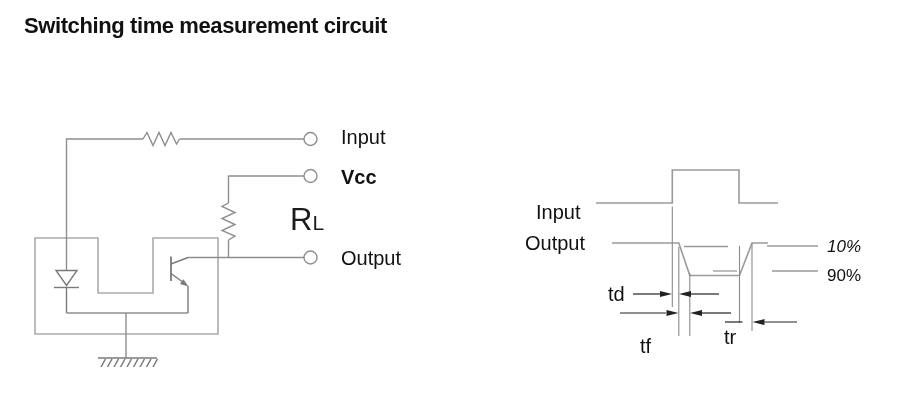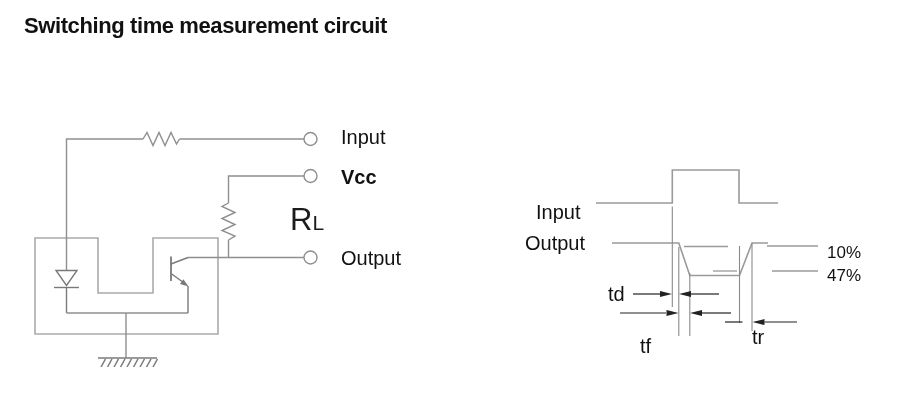--- a/index.html
+++ b/index.html
@@ -110,17 +110,17 @@
 
   <div class="lbl" style="left:341px;top:127px;">Input</div>
   <div class="lbl" style="left:341px;top:167px;font-weight:bold;">Vcc</div>
   <div class="lbl" style="left:341px;top:248px;">Output</div>
   <div id="rl-label"><span class="main">R</span><span class="sub">L</span></div>
 
   <div class="lbl" style="left:536px;top:202px;">Input</div>
   <div class="lbl" style="left:525px;top:233px;">Output</div>
   <div class="lbl" style="left:608px;top:284px;">td</div>
   <div class="lbl" style="left:640px;top:336px;">tf</div>
-  <div class="lbl" style="left:752px;top:327px;">tr</div>
-  <div class="lbl pct" style="left:827px;top:244px;">10%</div>
-  <div class="lbl pct" style="left:827px;top:267px;">47%</div>
+  <div class="lbl" style="left:724px;top:327px;">tr</div>
+  <div class="lbl pct" style="left:827px;top:238px;font-style:italic;">10%</div>
+  <div class="lbl pct" style="left:827px;top:267px;">90%</div>
 
 </div>
 
 </body></html>

